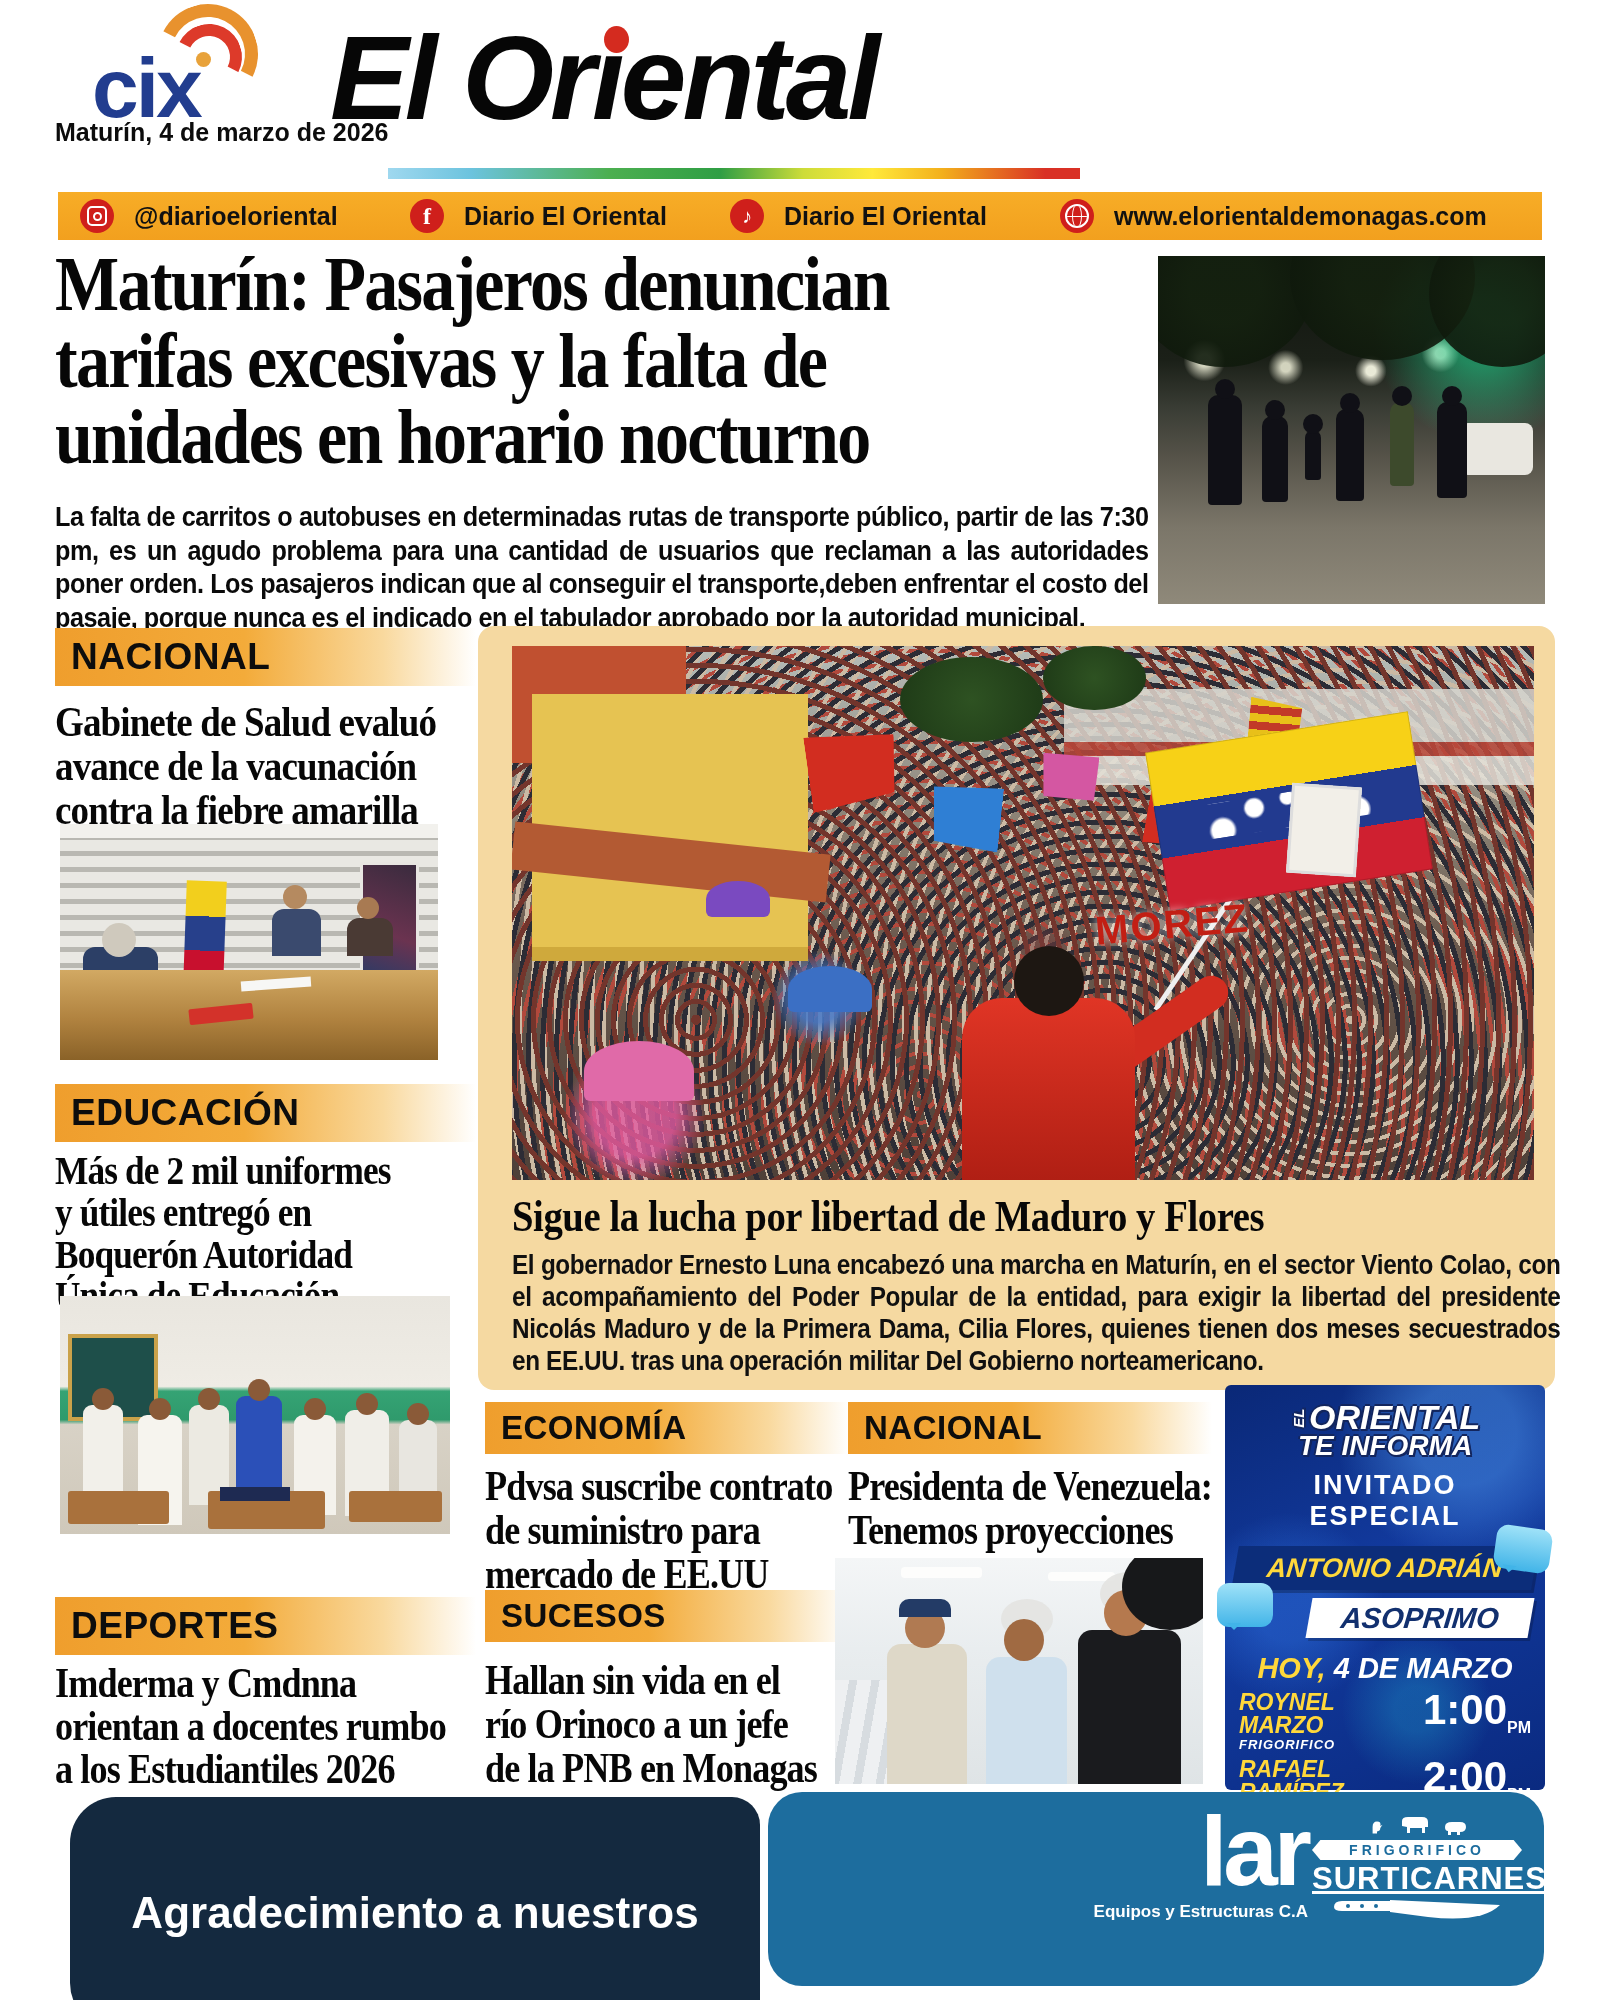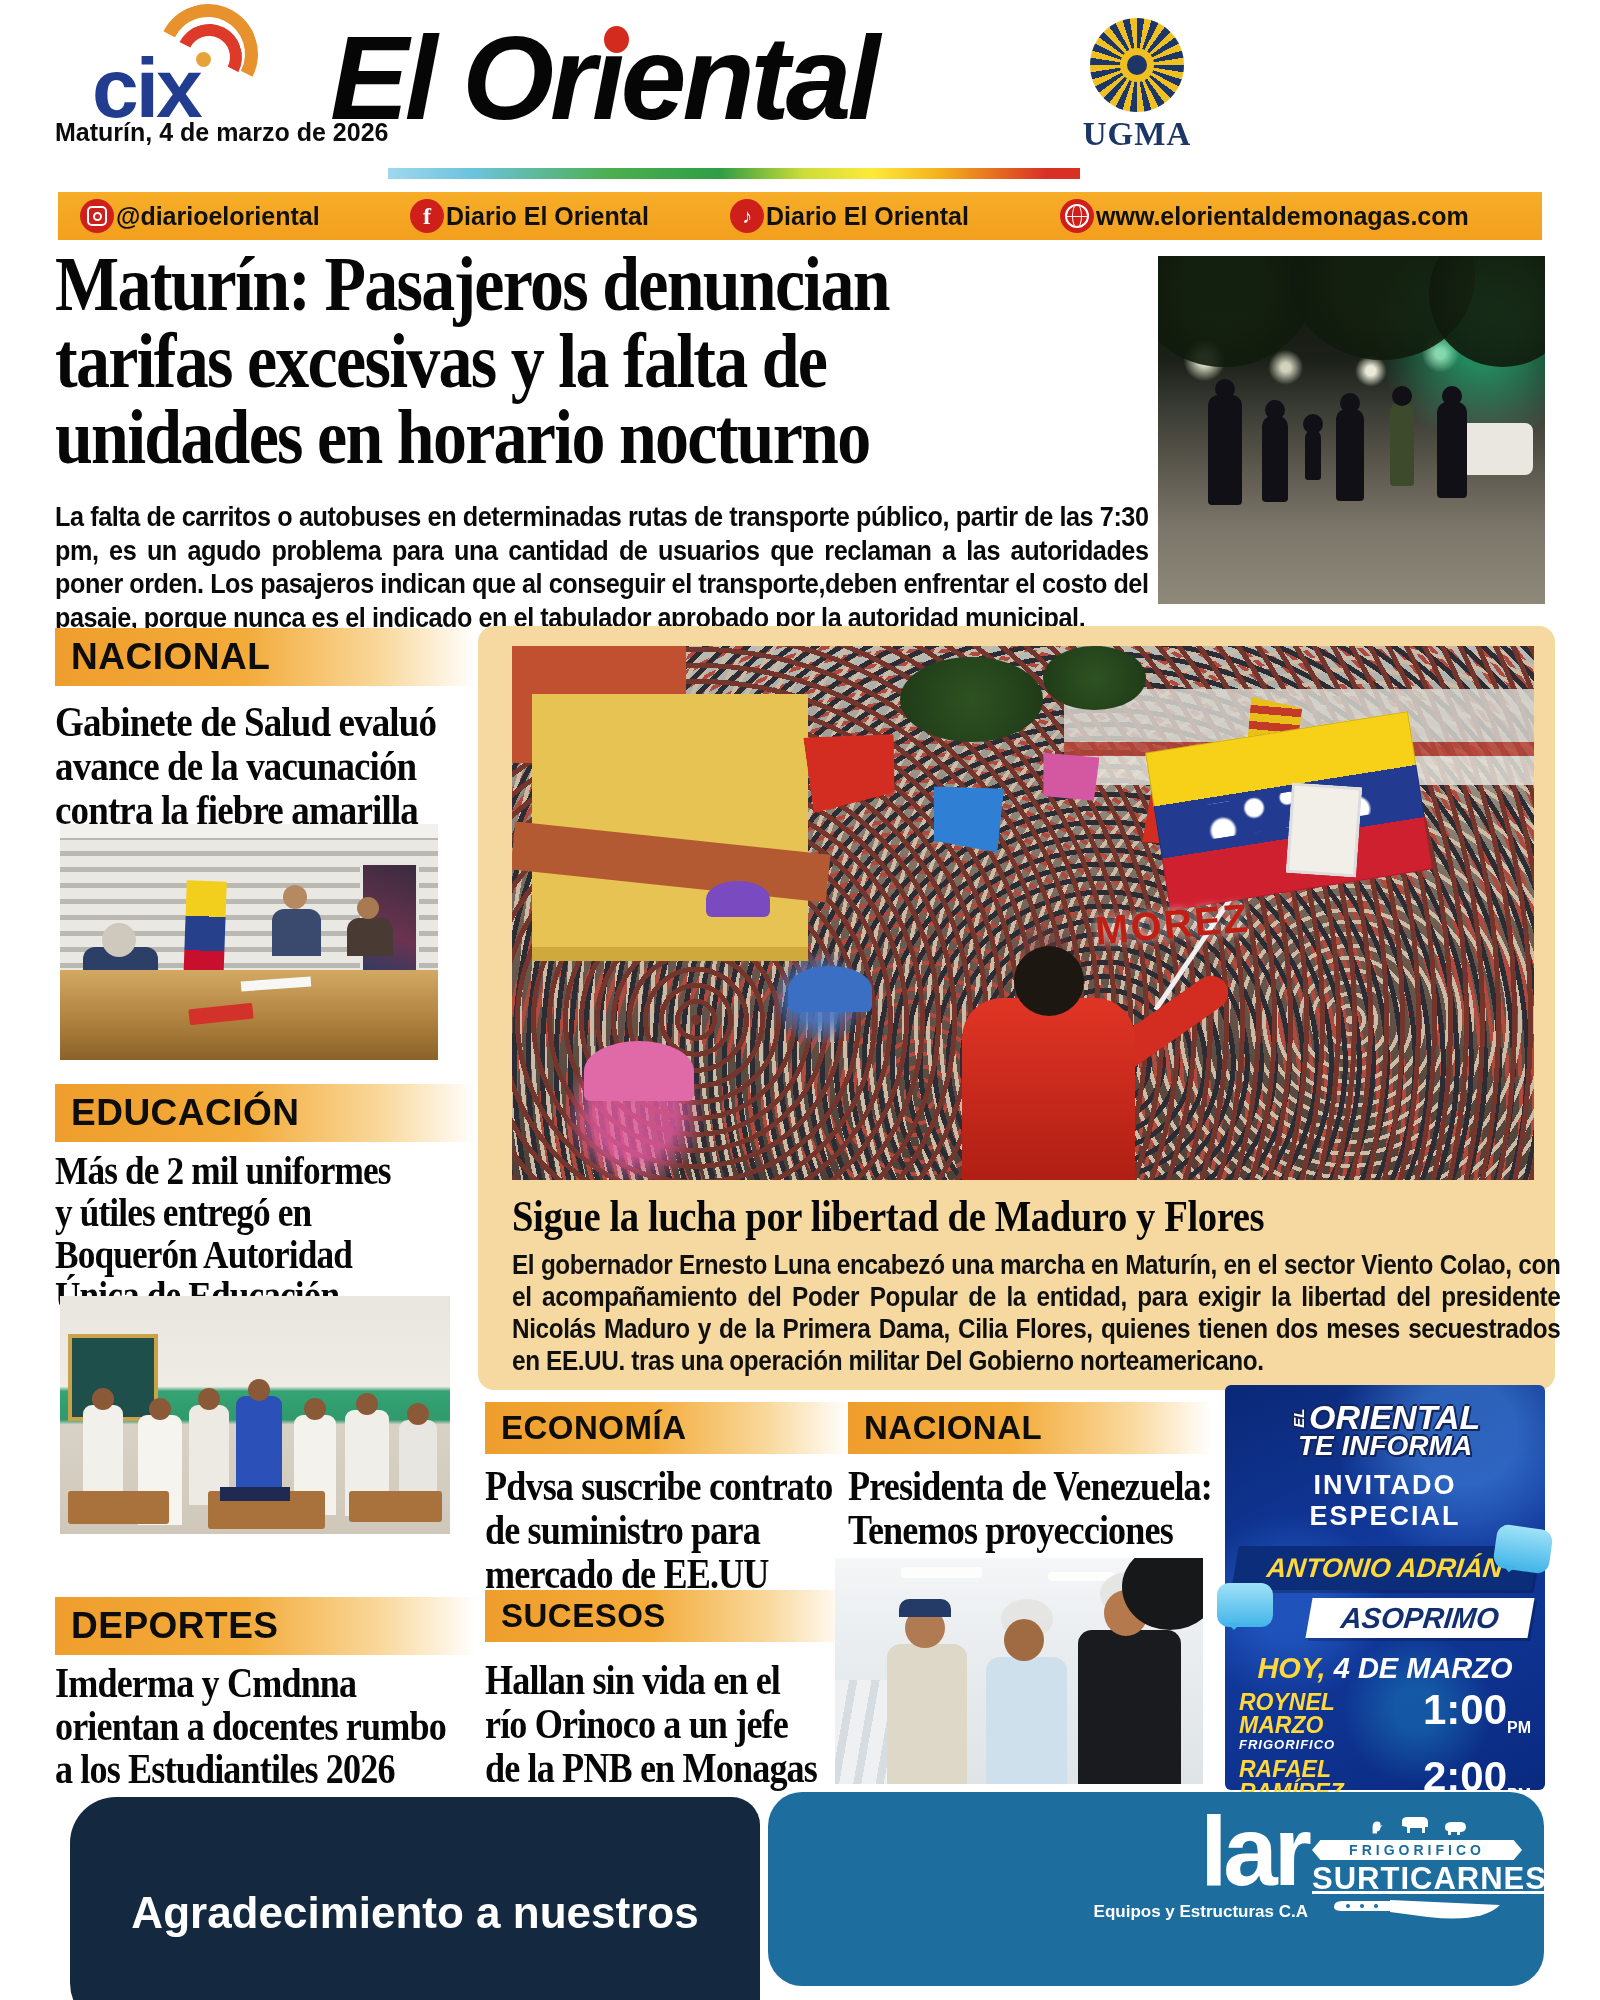--- a/index.html
+++ b/index.html
@@ -30,21 +30,21 @@
   .ugma-sun{position:relative;margin:0 auto;width:94px;height:94px;border-radius:50%;
             background:repeating-conic-gradient(#1b3667 0deg 9deg,#f0c020 9deg 18deg);}
   .ugma-sun::after{content:"";position:absolute;left:50%;top:50%;width:20px;height:20px;border-radius:50%;
             transform:translate(-50%,-50%);background:#1b3667;border:7px solid #f0c020;}
   .ugma-name{margin-top:4px;font-family:"Liberation Serif",serif;font-weight:700;font-size:33px;
              color:#1b3667;letter-spacing:1px;}
 
   
   .social-bar{left:58px;top:192px;width:1484px;height:48px;background:linear-gradient(180deg,#f7ad27,#f2a01e);
               display:flex;align-items:center;}
-  .social-item{display:flex;align-items:center;gap:2px;font-size:25px;font-weight:700;color:#111;text-align:center;}
+  .social-item{display:flex;align-items:center;gap:20px;font-size:25px;font-weight:700;color:#111;text-align:center;}
   .si-1{margin-left:22px;width:330px;} .si-2{width:320px;} .si-3{width:330px;} .si-4{flex:1;}
   .sicon{width:34px;height:34px;border-radius:50%;background:#cf1f1b;display:flex;align-items:center;
          justify-content:center;color:#fff;font-weight:700;flex:0 0 34px;}
   .ig-glyph{width:16px;height:16px;border:2.5px solid #fff;border-radius:5px;position:relative;}
   .ig-glyph::after{content:"";position:absolute;left:4px;top:4px;width:5px;height:5px;border:2px solid #fff;border-radius:50%;}
   .fb-glyph{font-family:"Liberation Serif",serif;font-size:24px;font-weight:700;line-height:1;}
   .tk-glyph{font-size:20px;line-height:1;}
   .globe-glyph{width:20px;height:20px;border:2px solid #fff;border-radius:50%;position:relative;overflow:hidden;}
   .globe-glyph::before{content:"";position:absolute;left:50%;top:-2px;bottom:-2px;width:8px;margin-left:-5px;
         border:1.6px solid #fff;border-radius:50%;}
@@ -237,24 +237,20 @@
     <div class="arc arc1"></div>
     <div class="arc arc2"></div>
     <div class="arc-dot"></div>
     <div class="cix-text">cix</div>
   </div>
   <div class="abs pub-date">Maturín, 4 de marzo de 2026</div>
 
   <div class="abs masthead"><span>El Or</span><span class="mast-i">ı</span><span>ental</span></div>
   <div class="abs rainbow"></div>
 
-  <div class="abs ugma">
-    <div class="ugma-sun"></div>
-    <div class="ugma-name">UGMA</div>
-  </div>
 
   <div class="abs social-bar">
     <div class="social-item si-1">
       <span class="sicon">
           <span class="ig-glyph"></span>
         </span>
       <span>@diarioeloriental</span>
     </div>
     <div class="social-item si-2">
       <span class="sicon">

